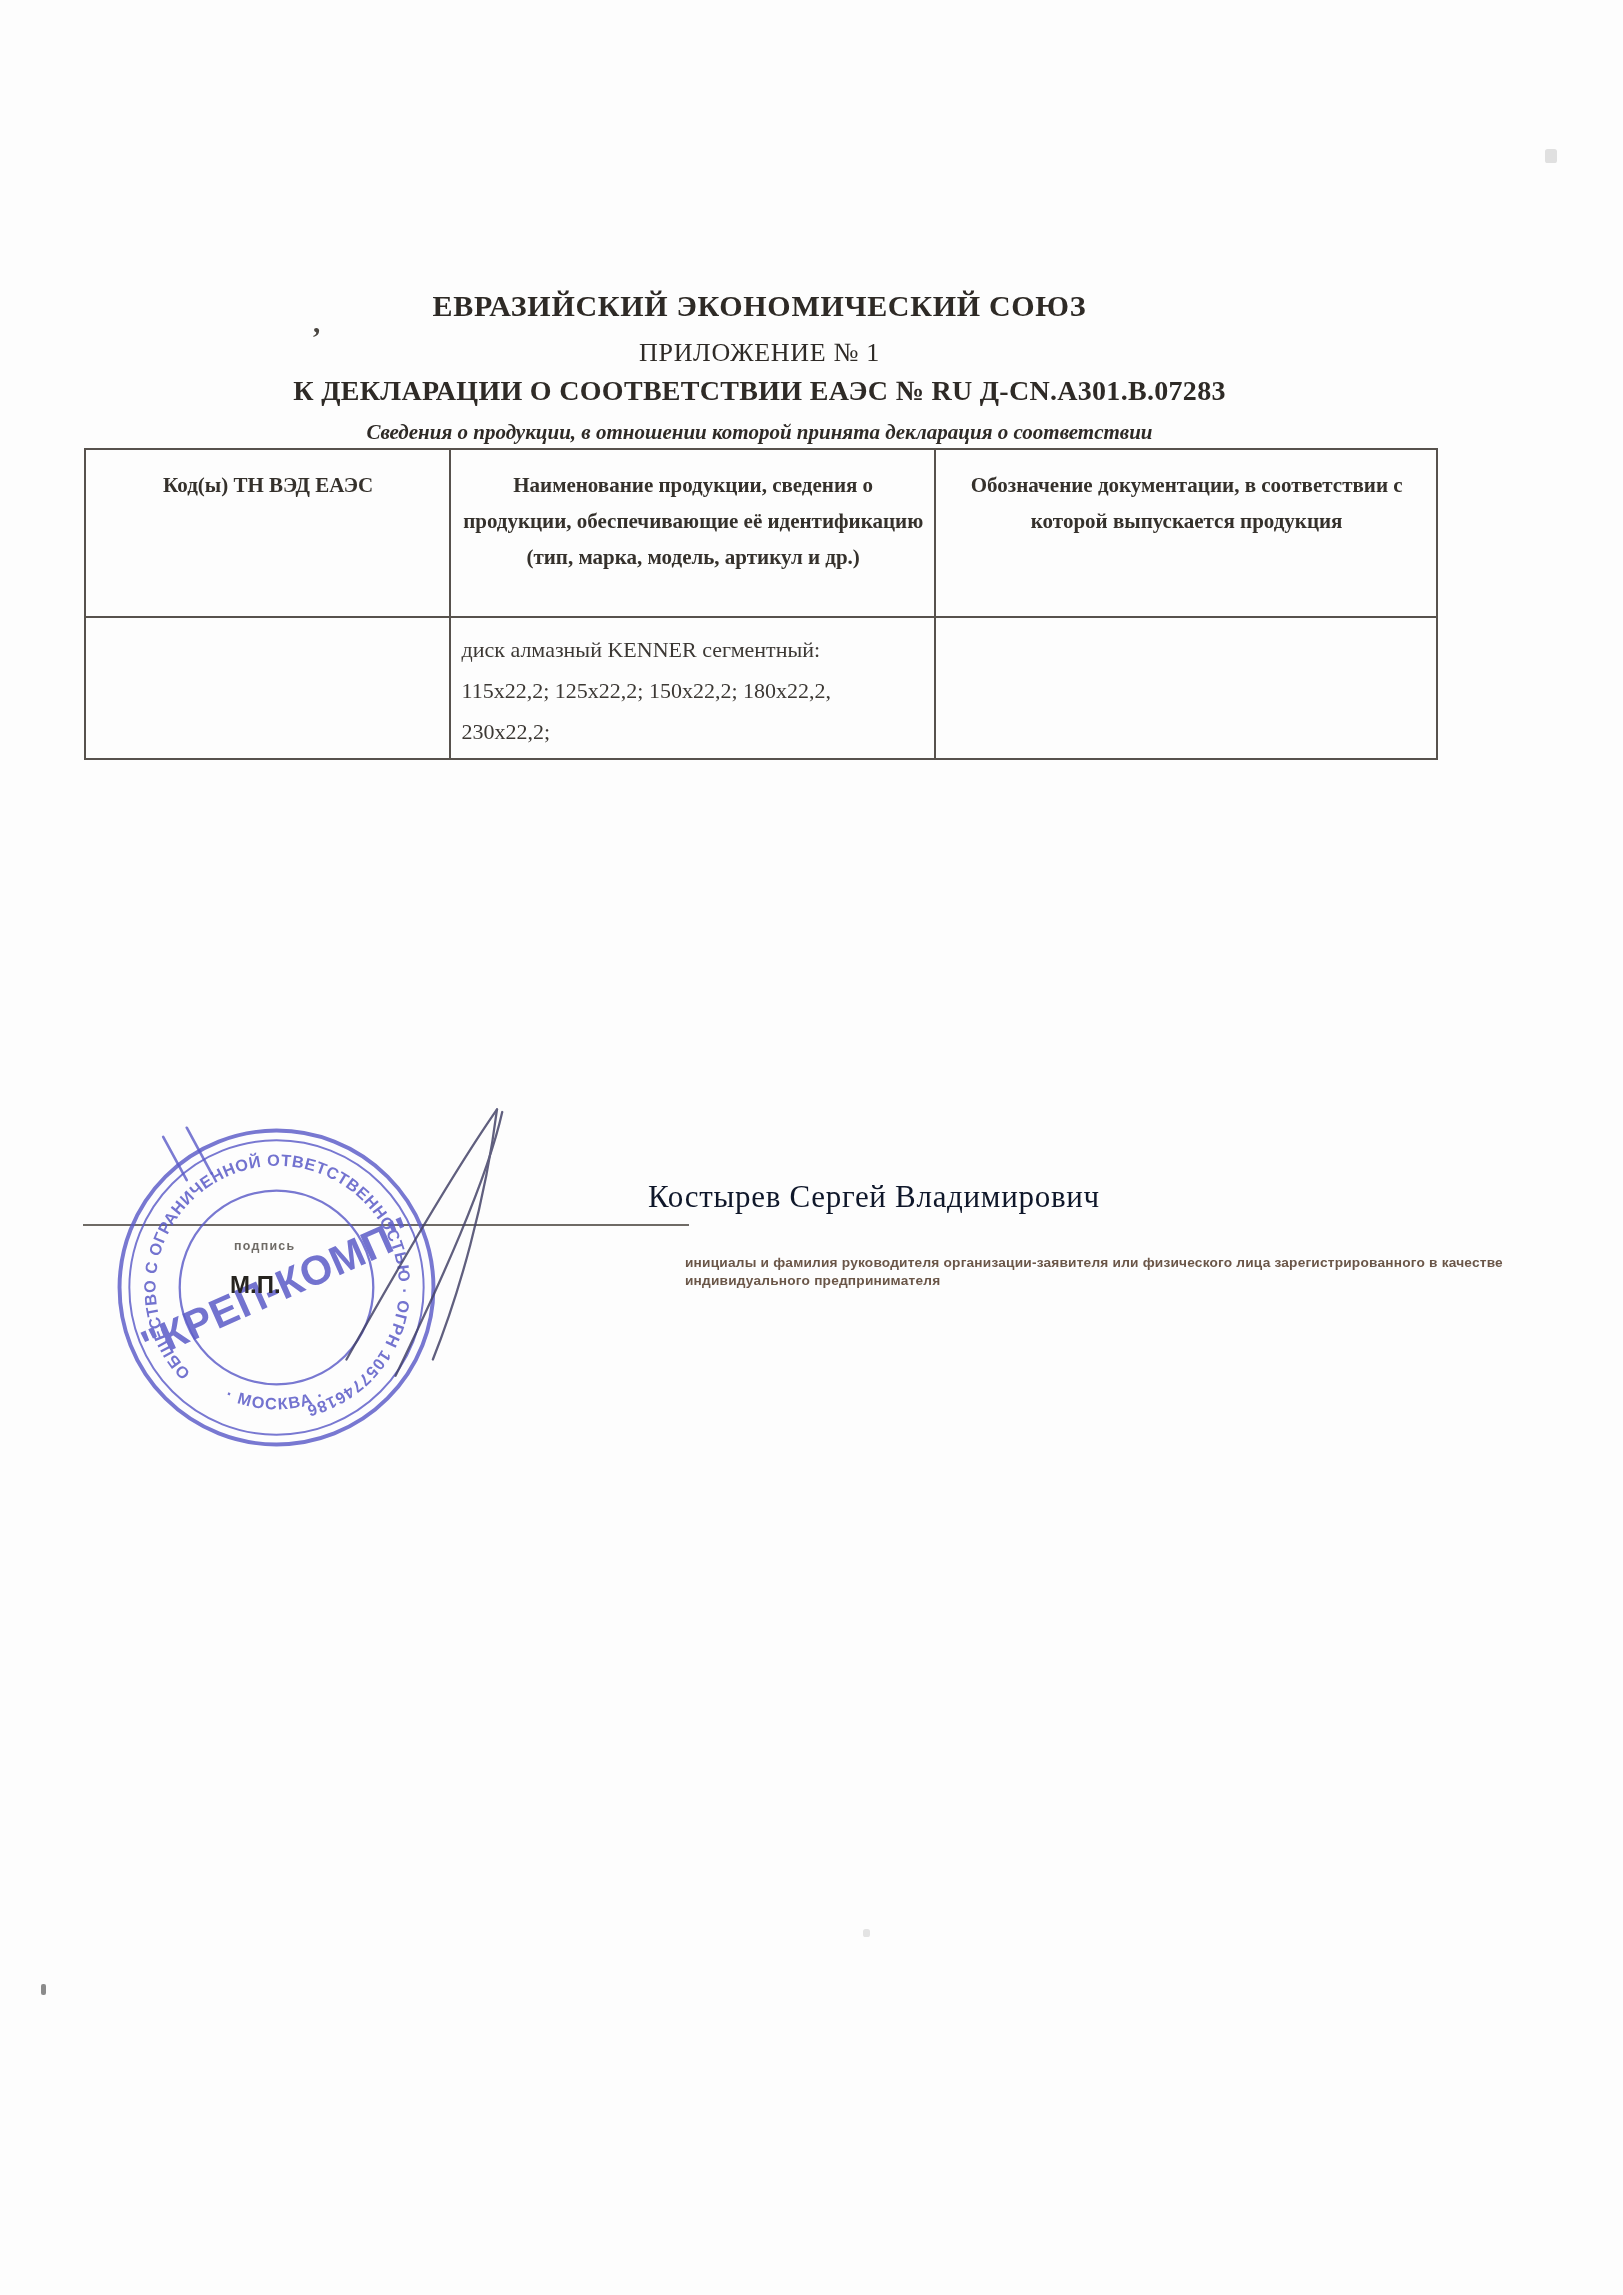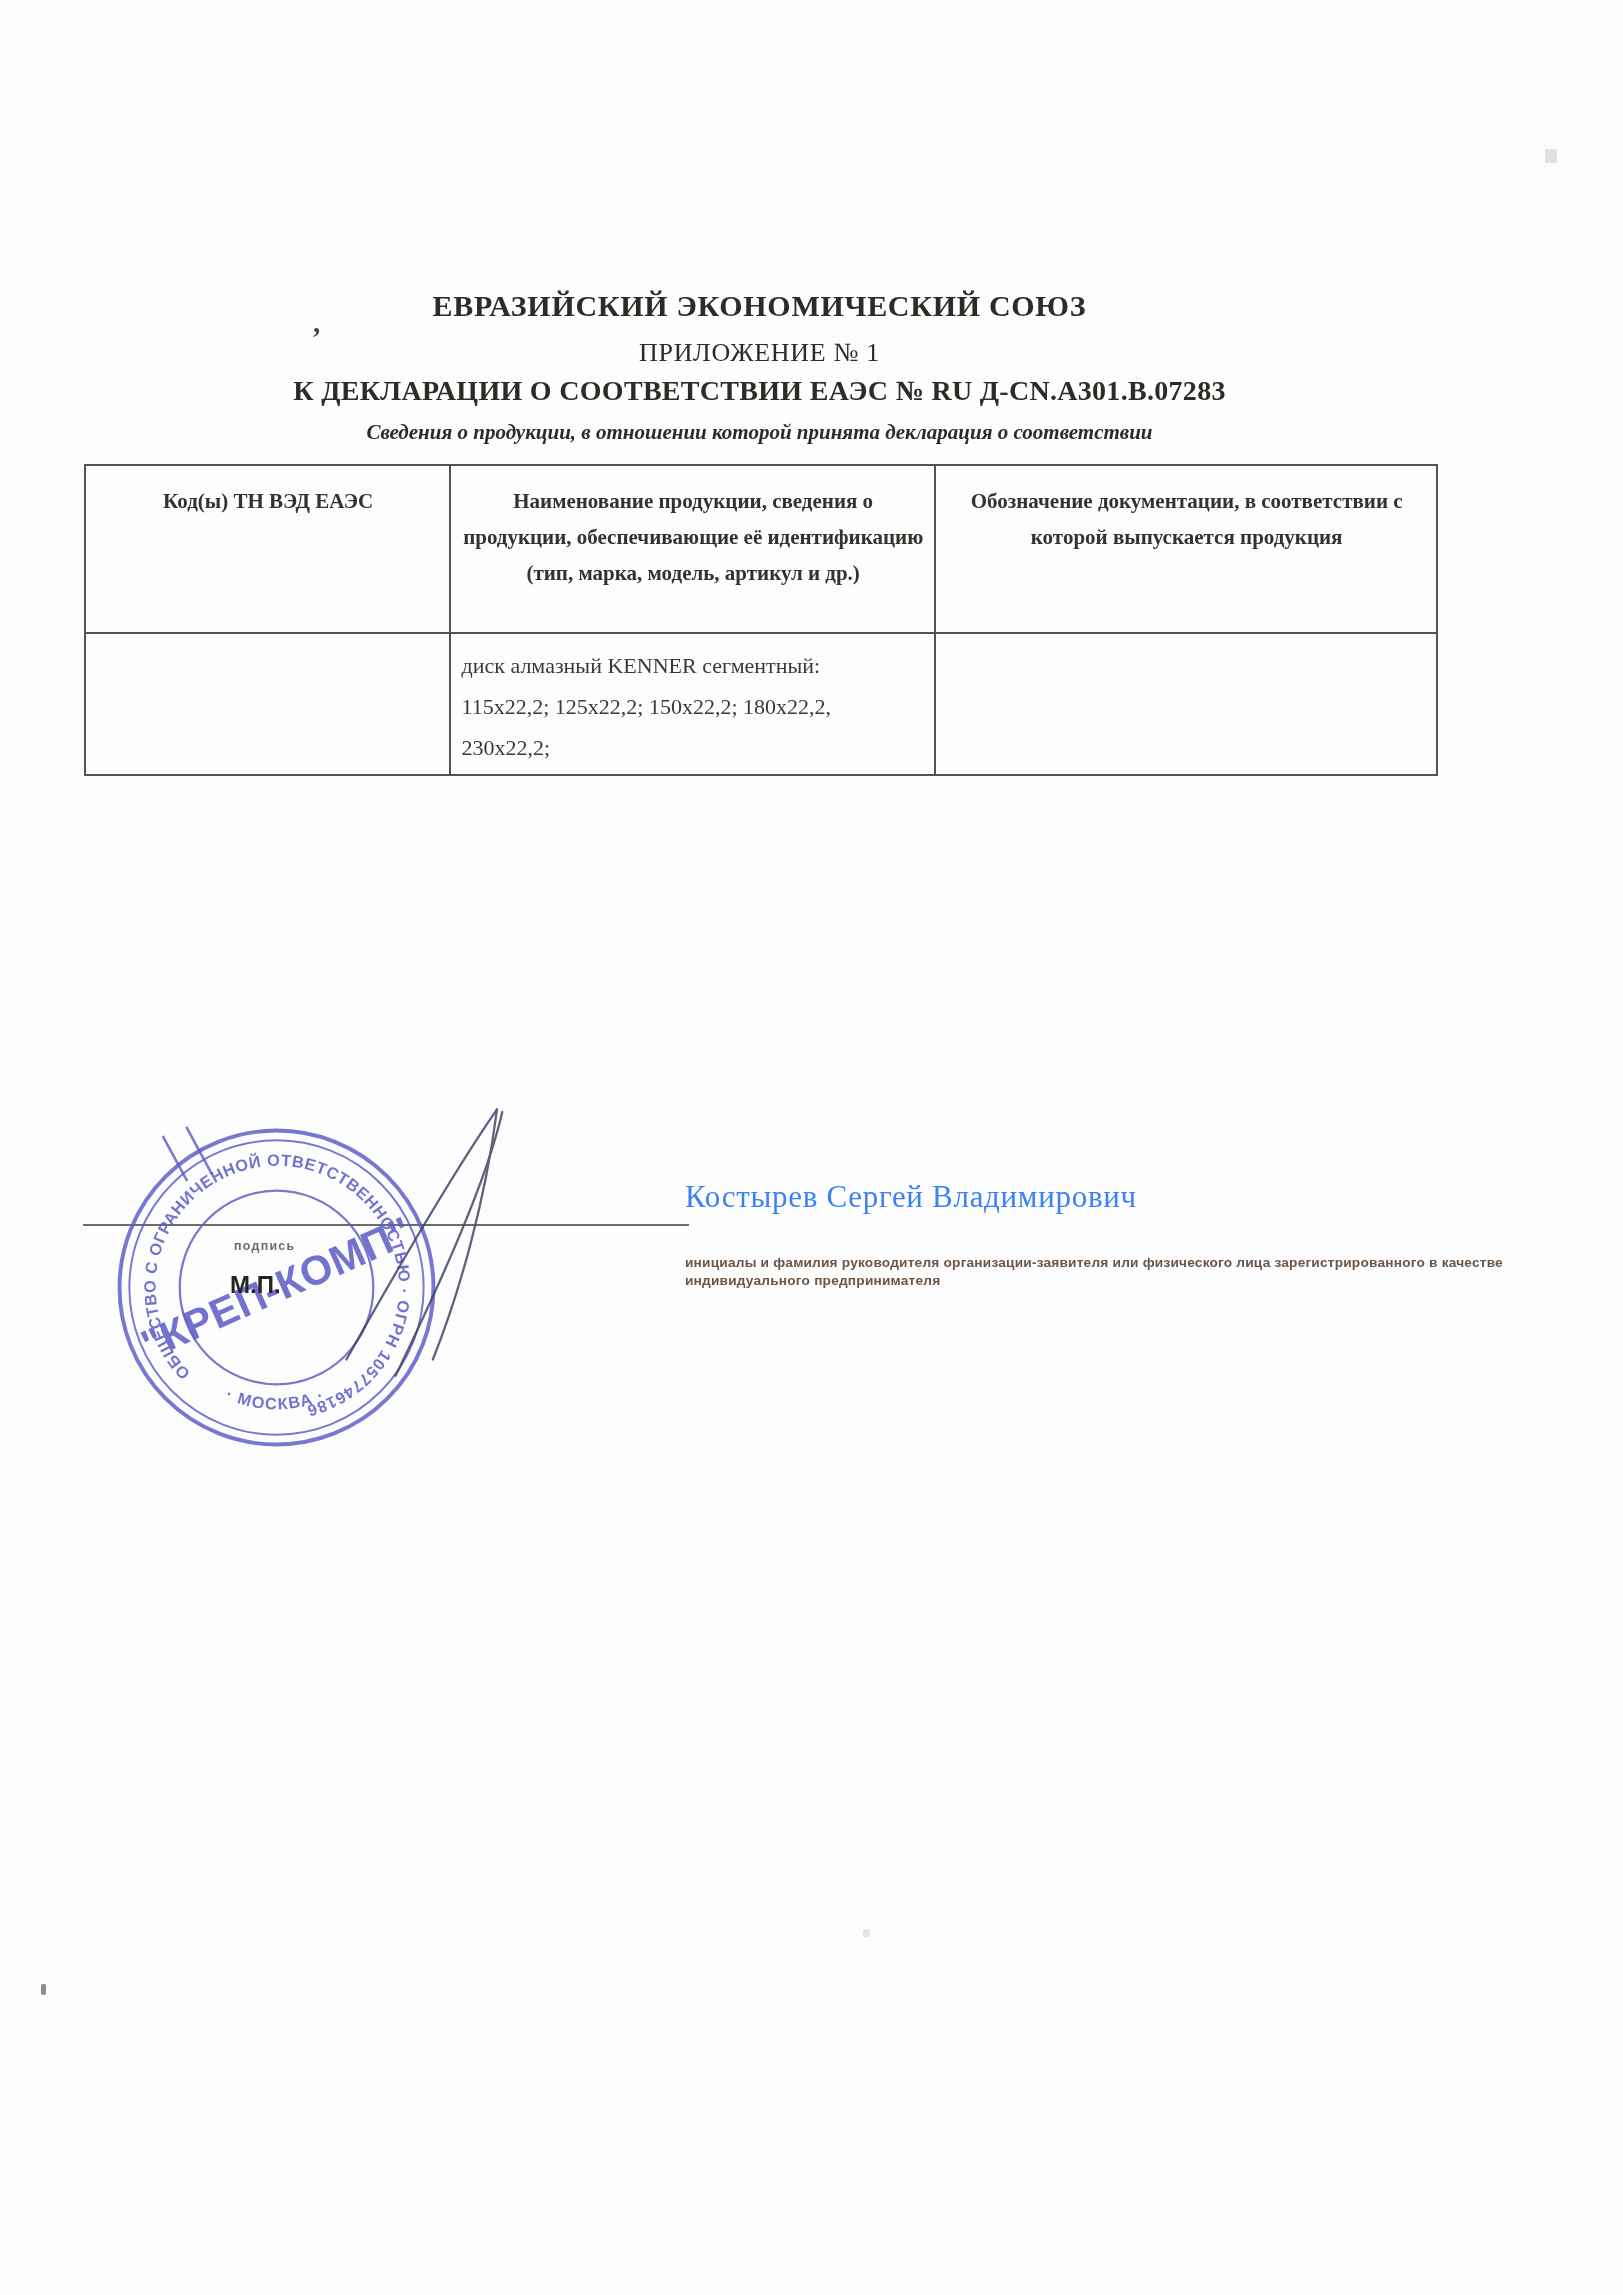--- a/index.html
+++ b/index.html
@@ -12,21 +12,21 @@
     overflow:hidden;
   }
   
   .title-wrap{position:absolute;left:85px;top:0;width:1349px;text-align:center;}
   .t1{position:absolute;left:0;top:289px;width:100%;font-size:30px;font-weight:bold;letter-spacing:0.7px;color:#2e2a26;}
   .t2{position:absolute;left:0;top:338px;width:100%;font-size:26px;font-weight:normal;letter-spacing:0.7px;color:#2e2a26;}
   .t3{position:absolute;left:0;top:375px;width:100%;font-size:28px;font-weight:bold;letter-spacing:0.3px;color:#2e2a26;}
   .t4{position:absolute;left:0;top:420px;width:100%;font-size:21px;font-weight:bold;color:#2e2a26;font-style:italic;}
   
   .products-table{
-    position:absolute;left:84px;top:464px;
+    position:absolute;left:84px;top:448px;
     width:1351px;border-collapse:collapse;table-layout:fixed;
     font-size:22px;color:#3c3834;font-family:Liberation Serif, serif;
   }
   .products-table td,.products-table th{
     border:2px solid #57524d;vertical-align:top;
     padding:10.5px 9.2px 6.5px 10.5px;
   }
   .products-table{border:2.6px solid #46423e;}
   .products-table th{
     font-size:21px;font-weight:bold;text-align:center;
@@ -40,22 +40,22 @@
   .row-h4{height:130px;}
   .row-h5{height:134px;}
   
   .sig-line{position:absolute;left:83px;top:1224px;width:606px;height:2px;background:#6f6b66;}
   .sig-caption{
     position:absolute;left:234px;top:1219px;
     font-family:"Liberation Sans",sans-serif;font-size:12.4px;font-weight:bold;
     color:#6f6b66;letter-spacing:1.3px;margin-top:20px;
   }
   .head-name{
-    position:absolute;left:685px;top:1179px;
-    font-size:31px;color:#3b82f6;letter-spacing:0.7px;
+    position:absolute;left:648px;top:1179px;
+    font-size:31px;color:#0f172a;letter-spacing:0.7px;
   }
   .head-note{
     position:absolute;left:685px;top:1254px;width:851px;
     font-family:"Liberation Sans",sans-serif;font-size:13.7px;line-height:18.3px;
     color:#6a5648;font-weight:bold;letter-spacing:0.2px;
   }
   .mp-label{
     position:absolute;left:230px;top:1271px;
     font-family:"Liberation Sans",sans-serif;font-size:24px;font-weight:bold;
     color:#26241f;z-index:5;

